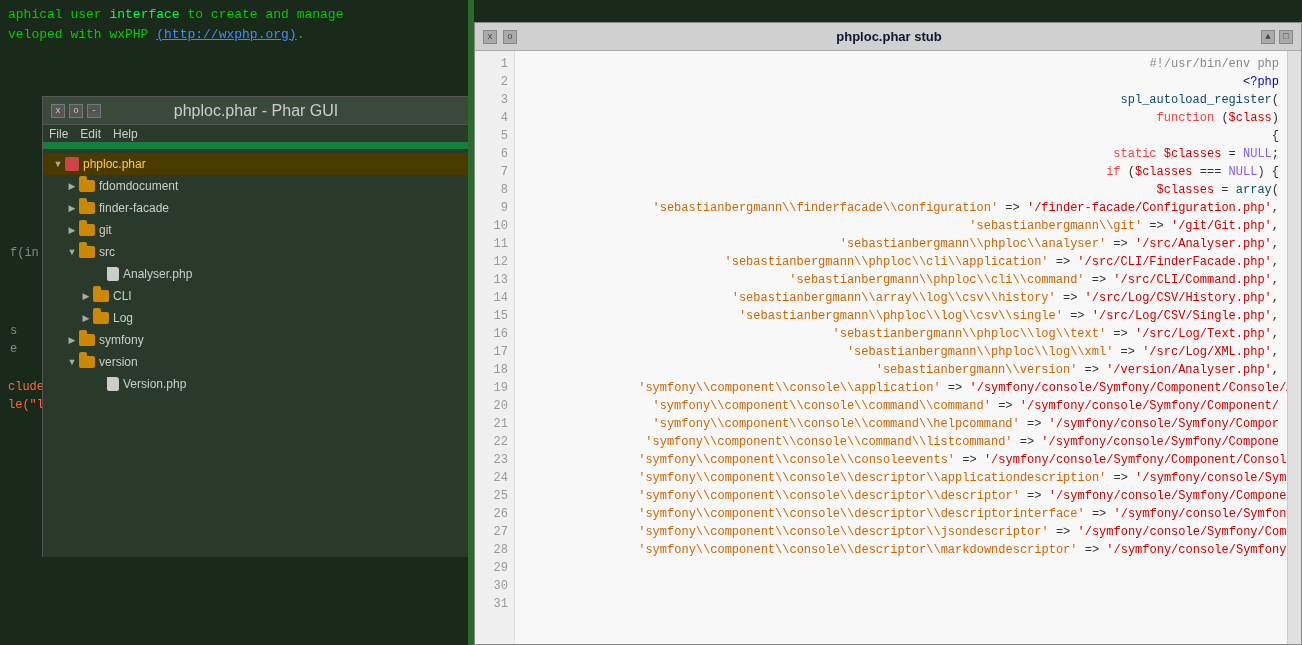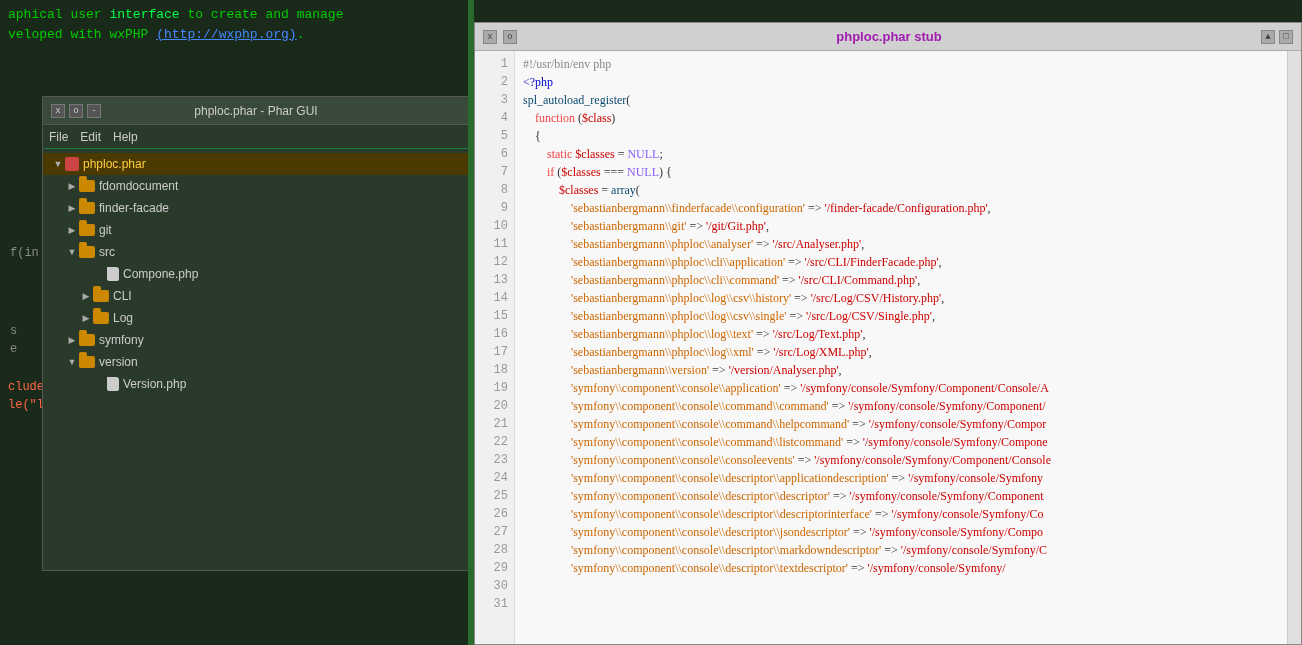--- a/index.html
+++ b/index.html
@@ -2,21 +2,21 @@
 <html><head>
   <meta charset="utf-8">
   <style>
     * { margin: 0; padding: 0; box-sizing: border-box; }
     body { background: #1a2a1a; font-family: 'Courier New', monospace; overflow: hidden; width: 1302px; height: 645px; }
 
     
     .left-panel {
       position: absolute;
       left: 0; top: 0;
-      width: 470px; height: 645px;
+      width: 470px; height: 557px;
       background: #1a2a1a;
       overflow: hidden;
     }
 
     
     .bg-text {
       position: absolute;
       left: 0; top: 0;
       width: 470px;
       color: #00aa00;
@@ -59,33 +59,33 @@
       width: 14px; height: 14px;
       background: #555;
       border: 1px solid #777;
       cursor: pointer;
       display: flex; align-items: center; justify-content: center;
       font-size: 9px; color: #ccc;
     }
 
     .file-window-title {
       color: #cccccc;
-      font-size: 12px;
+      font-size: 16px;
       font-family: sans-serif;
     }
 
     
     .menu-bar {
       background: #2a3a2a;
       height: 24px;
       display: flex;
       align-items: center;
       padding: 0 6px;
       gap: 12px;
-      border-bottom: 1px solid #15803d;
+      border-bottom: 7px solid #15803d;
     }
 
     .menu-item {
       color: #cccccc;
       font-size: 12px;
       font-family: sans-serif;
       cursor: pointer;
     }
 
     
@@ -174,21 +174,21 @@
     .code-btn {
       width: 14px; height: 14px;
       background: #aaaaaa;
       border: 1px solid #888;
       cursor: pointer;
       display: flex; align-items: center; justify-content: center;
       font-size: 9px; color: #444;
     }
 
     .code-window-title {
-      color: #a21caf;
+      color: #0f172a;
       font-size: 13px;
       font-family: sans-serif;
       font-weight: bold;
     }
 
     .code-content {
       display: flex;
       height: calc(100% - 28px);
       overflow: hidden;
       background: #f8f8f8;
@@ -215,23 +215,24 @@
     .code-lines {
       flex: 1;
       overflow-x: hidden;
       overflow-y: auto;
       padding: 4px 8px;
     }
 
     .code-line {
       line-height: 18px;
       font-size: 12px;
-      font-family: Liberation Serif, serif;
+      font-family: Liberation Mono, monospace;
       white-space: pre;
       color: #333;
+      text-align: right;
     }
 
     .scrollbar-v {
       width: 14px;
       background: #e0e0e0;
       border-left: 1px solid #ccc;
       flex-shrink: 0;
     }
 
     
@@ -313,21 +314,21 @@
 
       <div class="tree-item" style="padding-left: 22px">
         <span class="tree-arrow">▼</span>
         <div class="tree-icon-folder"></div>
         <span>src</span>
       </div>
 
       <div class="tree-item" style="padding-left: 50px">
         <span class="tree-arrow"></span>
         <div class="tree-icon-file"></div>
-        <span>Compone.php</span>
+        <span>Analyser.php</span>
       </div>
 
       <div class="tree-item" style="padding-left: 36px">
         <span class="tree-arrow">▶</span>
         <div class="tree-icon-folder"></div>
         <span>CLI</span>
       </div>
 
       <div class="tree-item" style="padding-left: 36px">
         <span class="tree-arrow">▶</span>
@@ -412,32 +413,31 @@
         <div class="code-line">    <span class="c-paren">{</span></div>
         <div class="code-line">        <span class="c-keyword">static</span> <span class="c-var">$classes</span> = <span class="c-null">NULL</span>;</div>
         <div class="code-line"></div>
         <div class="code-line">        <span class="c-keyword">if</span> <span class="c-paren">(</span><span class="c-var">$classes</span> === <span class="c-null">NULL</span><span class="c-paren">)</span> <span class="c-paren">{</span></div>
         <div class="code-line">            <span class="c-var">$classes</span> = <span class="c-func">array</span><span class="c-paren">(</span></div>
         <div class="code-line">                <span class="c-string-key">'sebastianbergmann\\finderfacade\\configuration'</span> =&gt; <span class="c-string">'/finder-facade/Configuration.php'</span>,</div>
         <div class="code-line">                <span class="c-string-key">'sebastianbergmann\\git'</span> =&gt; <span class="c-string">'/git/Git.php'</span>,</div>
         <div class="code-line">                <span class="c-string-key">'sebastianbergmann\\phploc\\analyser'</span> =&gt; <span class="c-string">'/src/Analyser.php'</span>,</div>
         <div class="code-line">                <span class="c-string-key">'sebastianbergmann\\phploc\\cli\\application'</span> =&gt; <span class="c-string">'/src/CLI/FinderFacade.php'</span>,</div>
         <div class="code-line">                <span class="c-string-key">'sebastianbergmann\\phploc\\cli\\command'</span> =&gt; <span class="c-string">'/src/CLI/Command.php'</span>,</div>
-        <div class="code-line">                <span class="c-string-key">'sebastianbergmann\\phploc\\log\\csv\\history'</span> =&gt; <span class="c-string">'/src/Log/CSV/History.php'</span>,</div>
+        <div class="code-line">                <span class="c-string-key">'sebastianbergmann\\array\\log\\csv\\history'</span> =&gt; <span class="c-string">'/src/Log/CSV/History.php'</span>,</div>
         <div class="code-line">                <span class="c-string-key">'sebastianbergmann\\phploc\\log\\csv\\single'</span> =&gt; <span class="c-string">'/src/Log/CSV/Single.php'</span>,</div>
         <div class="code-line">                <span class="c-string-key">'sebastianbergmann\\phploc\\log\\text'</span> =&gt; <span class="c-string">'/src/Log/Text.php'</span>,</div>
         <div class="code-line">                <span class="c-string-key">'sebastianbergmann\\phploc\\log\\xml'</span> =&gt; <span class="c-string">'/src/Log/XML.php'</span>,</div>
         <div class="code-line">                <span class="c-string-key">'sebastianbergmann\\version'</span> =&gt; <span class="c-string">'/version/Analyser.php'</span>,</div>
         <div class="code-line">                <span class="c-string-key">'symfony\\component\\console\\application'</span> =&gt; <span class="c-string">'/symfony/console/Symfony/Component/Console/A</span></div>
         <div class="code-line">                <span class="c-string-key">'symfony\\component\\console\\command\\command'</span> =&gt; <span class="c-string">'/symfony/console/Symfony/Component/</span></div>
         <div class="code-line">                <span class="c-string-key">'symfony\\component\\console\\command\\helpcommand'</span> =&gt; <span class="c-string">'/symfony/console/Symfony/Compor</span></div>
         <div class="code-line">                <span class="c-string-key">'symfony\\component\\console\\command\\listcommand'</span> =&gt; <span class="c-string">'/symfony/console/Symfony/Compone</span></div>
         <div class="code-line">                <span class="c-string-key">'symfony\\component\\console\\consoleevents'</span> =&gt; <span class="c-string">'/symfony/console/Symfony/Component/Console</span></div>
         <div class="code-line">                <span class="c-string-key">'symfony\\component\\console\\descriptor\\applicationdescription'</span> =&gt; <span class="c-string">'/symfony/console/Symfony</span></div>
         <div class="code-line">                <span class="c-string-key">'symfony\\component\\console\\descriptor\\descriptor'</span> =&gt; <span class="c-string">'/symfony/console/Symfony/Component</span></div>
         <div class="code-line">                <span class="c-string-key">'symfony\\component\\console\\descriptor\\descriptorinterface'</span> =&gt; <span class="c-string">'/symfony/console/Symfony/Co</span></div>
         <div class="code-line">                <span class="c-string-key">'symfony\\component\\console\\descriptor\\jsondescriptor'</span> =&gt; <span class="c-string">'/symfony/console/Symfony/Compo</span></div>
         <div class="code-line">                <span class="c-string-key">'symfony\\component\\console\\descriptor\\markdowndescriptor'</span> =&gt; <span class="c-string">'/symfony/console/Symfony/C</span></div>
-        <div class="code-line">                <span class="c-string-key">'symfony\\component\\console\\descriptor\\textdescriptor'</span> =&gt; <span class="c-string">'/symfony/console/Symfony/</span></div>
       </div>
     <div class="scrollbar-v"></div>
   </div>
 </div>
 
 </body></html>

